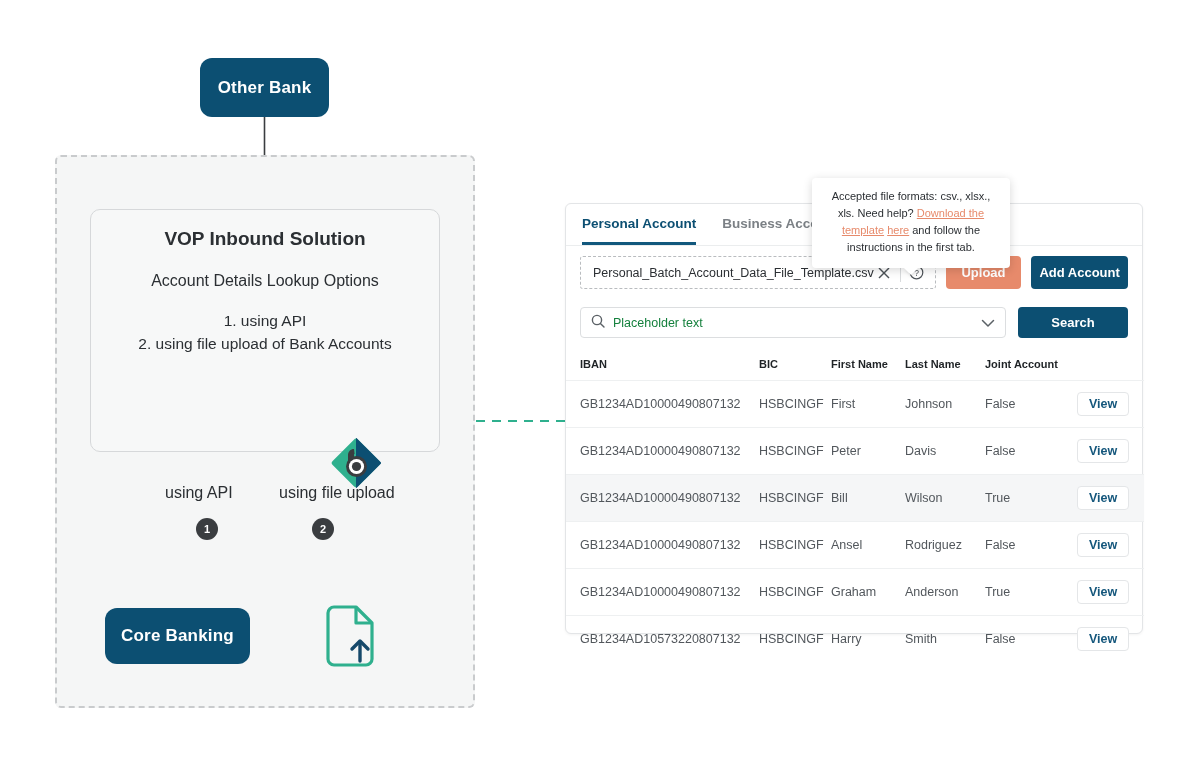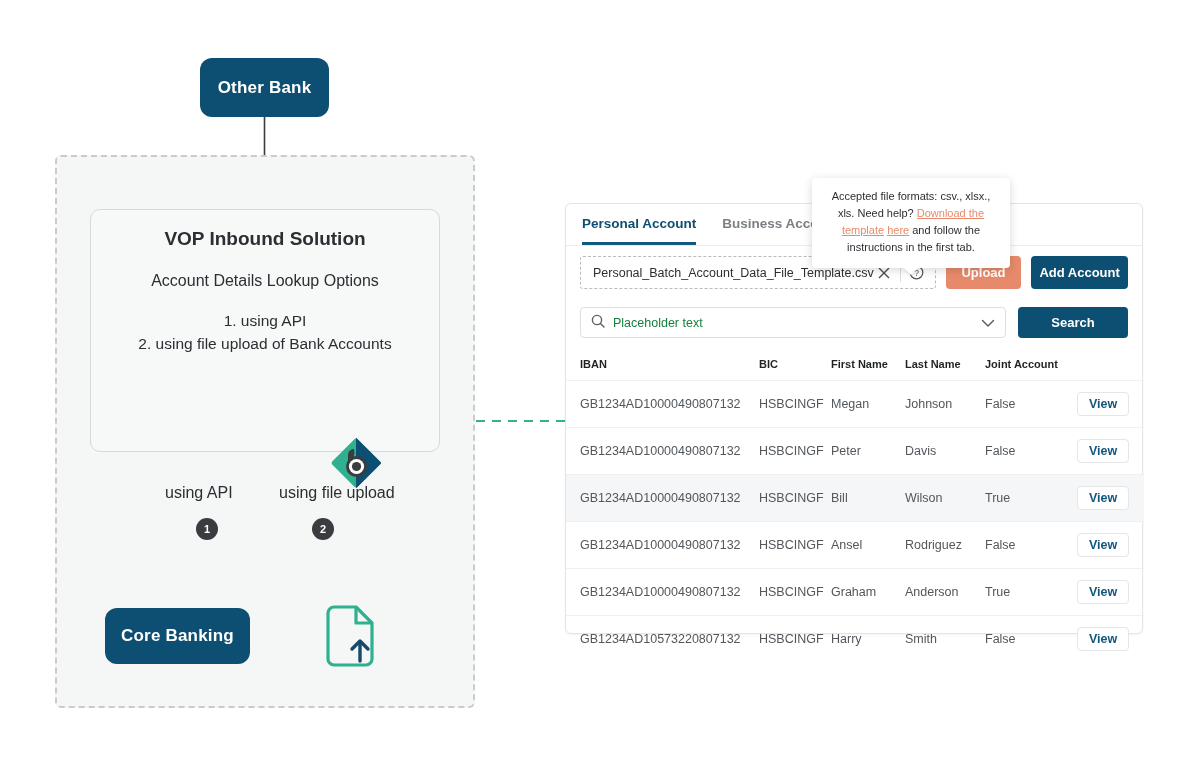--- a/index.html
+++ b/index.html
@@ -386,21 +386,21 @@
           <th>First Name</th>
           <th>Last Name</th>
           <th>Joint Account</th>
           <th></th>
         </tr>
       </thead>
       <tbody id="accounts-body">
           <tr>
             <td class="col-pad-left">GB1234AD10000490807132</td>
             <td>HSBCINGF</td>
-            <td>Megan</td>
+            <td>First</td>
             <td>Johnson</td>
             <td>False</td>
             <td><span class="view-btn">View</span></td>
           </tr>
           <tr>
             <td class="col-pad-left">GB1234AD10000490807132</td>
             <td>HSBCINGF</td>
             <td>Peter</td>
             <td>Davis</td>
             <td>False</td>

